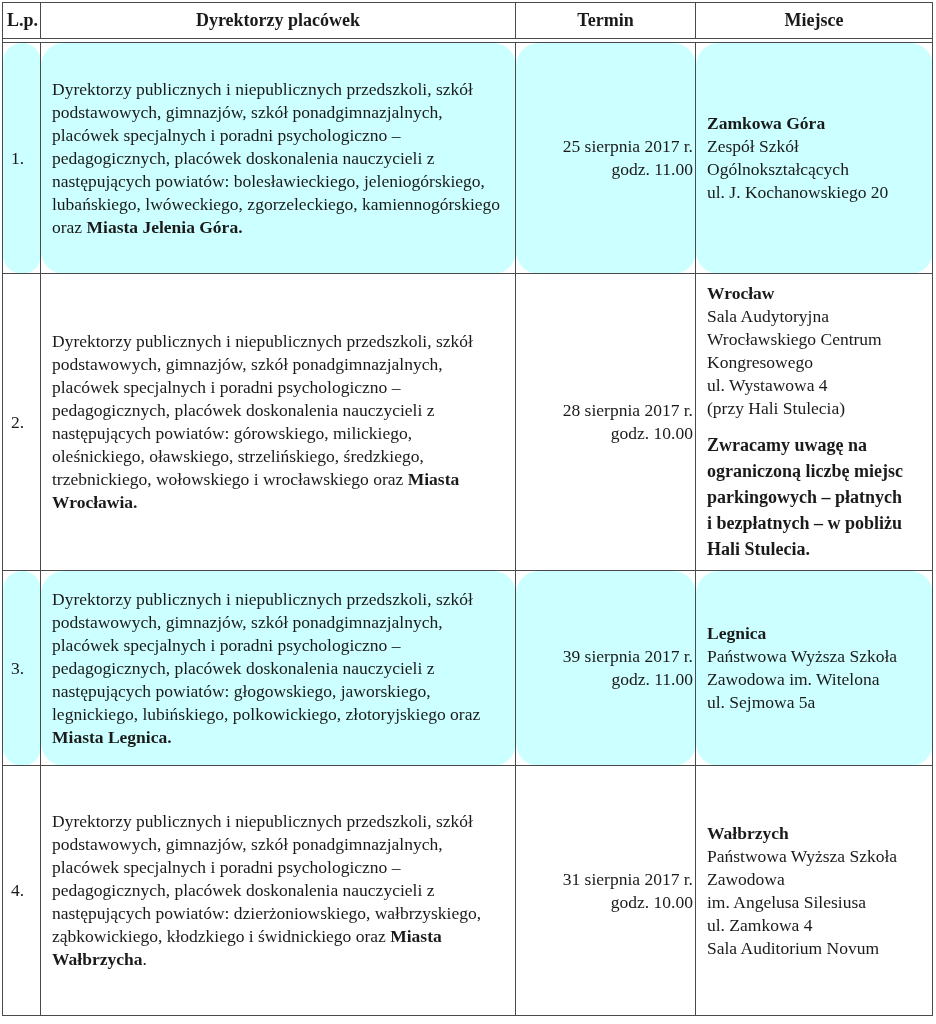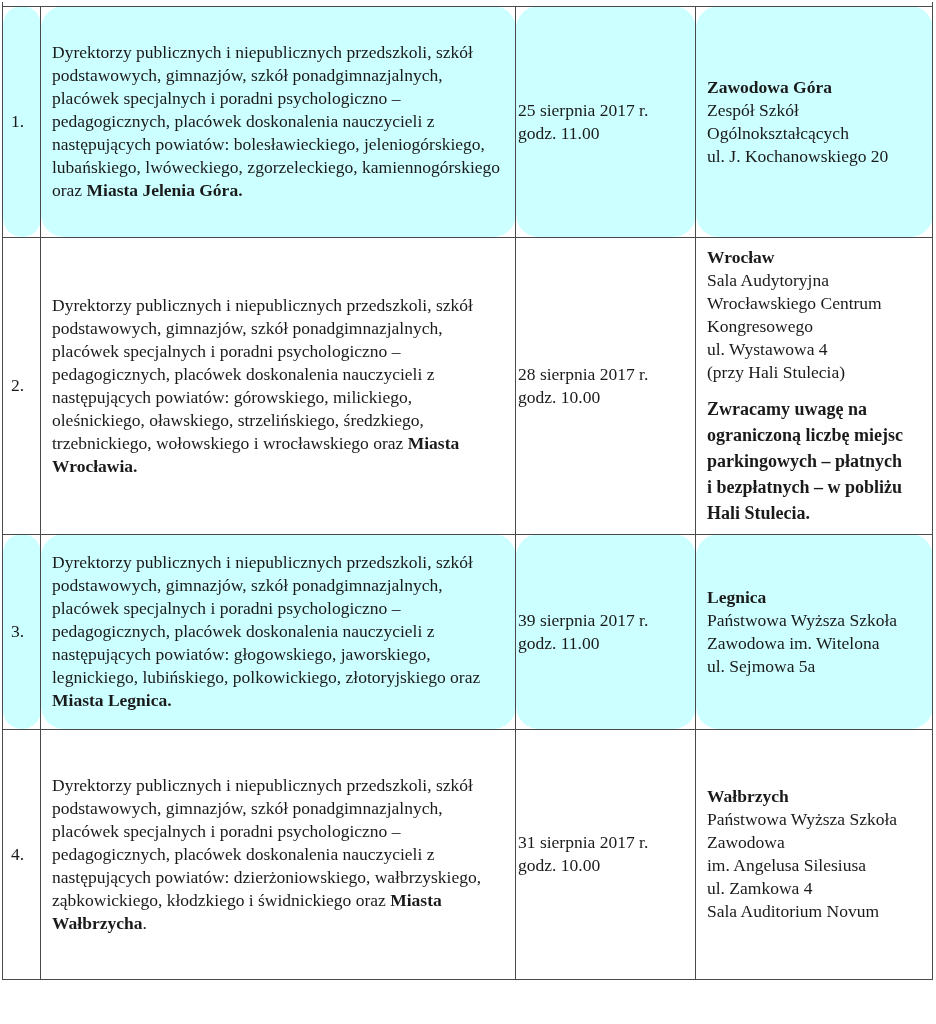--- a/index.html
+++ b/index.html
@@ -47,21 +47,21 @@
   tr.row-cyan td { background: #ccffff; }
   td.lp-cell {
     text-align: left;
     padding-left: 8px;
   }
   td.directors-cell {
     padding: 8px 8px 8px 11px;
     text-align: left;
   }
   td.termin-cell {
-    text-align: left;
+    text-align: right;
     white-space: pre-line;
     padding: 4px 2px;
   }
   td.miejsce-cell {
     padding: 8px 6px 8px 11px;
     text-align: left;
   }
   .city { font-weight: bold; }
   .address { white-space: pre-line; }
   .note {
@@ -81,35 +81,41 @@
 <body>
 
 <table class="schedule">
   <colgroup>
     <col style="width:38px">
     <col style="width:475px">
     <col style="width:180px">
     <col style="width:237px">
   </colgroup>
   <thead>
+    <tr>
+      <th>L.p.</th>
+      <th>Dyrektorzy placówek</th>
+      <th>Termin</th>
+      <th>Miejsce</th>
+    </tr>
     <tr class="spacer">
       <td colspan="4"></td>
     </tr>
   </thead>
   <tbody>
     <tr class="row-cyan r1">
       <td class="lp-cell">1.</td>
       <td class="directors-cell">
         <span>Dyrektorzy publicznych i niepublicznych przedszkoli, szkół podstawowych, gimnazjów, szkół ponadgimnazjalnych, placówek specjalnych i poradni psychologiczno – pedagogicznych, placówek doskonalenia nauczycieli z następujących powiatów: bolesławieckiego, jeleniogórskiego, lubańskiego, lwóweckiego, zgorzeleckiego, kamiennogórskiego oraz</span>
         <span class="bold-tail">Miasta Jelenia Góra.</span>
       </td>
       <td class="termin-cell">25 sierpnia 2017 r.
 godz. 11.00</td>
       <td class="miejsce-cell">
-        <div class="city">Zawodowa Góra</div>
+        <div class="city">Zamkowa Góra</div>
         <div class="address">Zespół Szkół
 Ogólnokształcących
 ul. J. Kochanowskiego 20</div>
       </td>
     </tr>
     <tr class="r2">
       <td class="lp-cell">2.</td>
       <td class="directors-cell">
         <span>Dyrektorzy publicznych i niepublicznych przedszkoli, szkół podstawowych, gimnazjów, szkół ponadgimnazjalnych, placówek specjalnych i poradni psychologiczno – pedagogicznych, placówek doskonalenia nauczycieli z następujących powiatów: górowskiego, milickiego, oleśnickiego, oławskiego, strzelińskiego, średzkiego, trzebnickiego, wołowskiego i wrocławskiego oraz</span>
         <span class="bold-tail">Miasta Wrocławia.</span>

